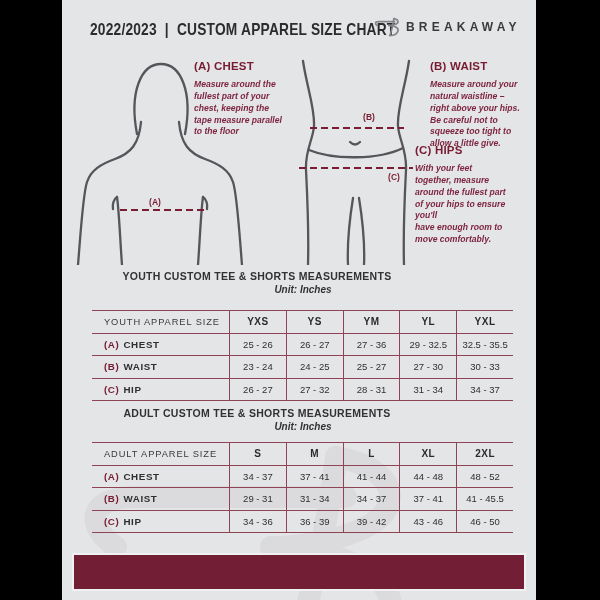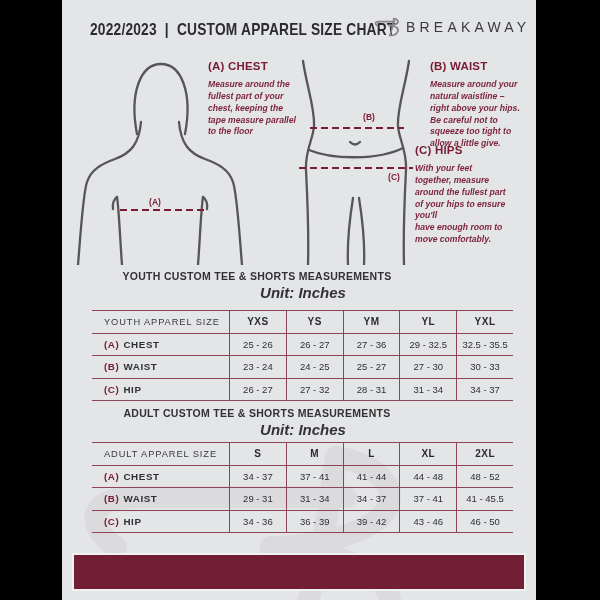--- a/index.html
+++ b/index.html
@@ -11,48 +11,48 @@
     position:absolute;left:62px;top:0;width:474px;height:600px;
     background:#E4E5E7;overflow:hidden;
   }
   
   .header-title{
     position:absolute;left:28px;top:20px;font-size:14.5px;font-weight:800;
     color:#2c2c2e;white-space:pre;letter-spacing:0.2px;
     transform:scale(0.95,1.18);transform-origin:left top;z-index:1;
   }
   .brand{position:absolute;left:312px;top:15px;display:flex;align-items:center;gap:6px;z-index:1;}
-  .brand-name{font-size:14px;font-weight:400;letter-spacing:4.2px;color:#3a3a3c;}
+  .brand-name{font-size:12px;font-weight:700;letter-spacing:4.2px;color:#3a3a3c;}
   .logo-svg{width:26px;height:24px;}
   .logo-svg path{fill:none;stroke:#85858a;stroke-width:2.2;stroke-linecap:round;}
 
   
   .guide{position:absolute;width:122px;z-index:1;}
   .guide h3{margin:0;font-size:11.5px;font-weight:800;color:#771B32;letter-spacing:0.2px;}
   .guide p{
     margin:7px 0 0;font-size:8.6px;font-style:italic;font-weight:600;
     color:#7E2540;line-height:1.38;white-space:pre-line;
   }
-  #guide-a{left:146px;top:60px;}
+  #guide-a{left:132px;top:60px;}
   #guide-b{left:368px;top:60px;}
   #guide-c{left:353px;top:144px;}
 
   
   .figure-svg{position:absolute;z-index:1;}
   #figure-chest{left:13px;top:58px;width:170px;height:207px;}
   #figure-hips{left:233px;top:58px;width:122px;height:207px;}
   .figure-svg path{fill:none;stroke:#55555A;stroke-width:2.3;stroke-linecap:round;}
   .figure-svg line.dash{stroke:#7A1C33;stroke-width:2;stroke-dasharray:7 4;}
   .figure-svg text.marker{font-size:8.5px;font-weight:800;fill:#7A1C33;font-family:"Liberation Sans",sans-serif;}
 
   
   .section-title{position:absolute;left:0;width:390px;text-align:center;
     font-size:10.5px;font-weight:700;color:#323234;letter-spacing:0.3px;z-index:1;}
   .section-unit{position:absolute;left:0;width:482px;text-align:center;
-    font-size:15px;font-style:italic;font-weight:600;color:#323234;z-index:1;}
+    font-size:10px;font-style:italic;font-weight:600;color:#323234;z-index:1;}
   #youth-title{top:270px;} #youth-unit{top:284px;}
   #adult-title{top:407px;} #adult-unit{top:421px;}
 
   .size-table{position:absolute;left:30px;width:421px;border-top:1.5px solid #8E4357;z-index:1;text-align:right;}
   #youth-table{top:310px;} #adult-table{top:442px;}
   .trow{display:grid;grid-template-columns:137px repeat(5,1fr);height:22.5px;
     border-bottom:1.5px solid #8E4357;box-sizing:border-box;}
   .tcell{display:flex;align-items:center;justify-content:center;
     font-size:9.5px;color:#2f2f31;}
   .tcell.vline{border-left:1.3px solid #8E4357;}

